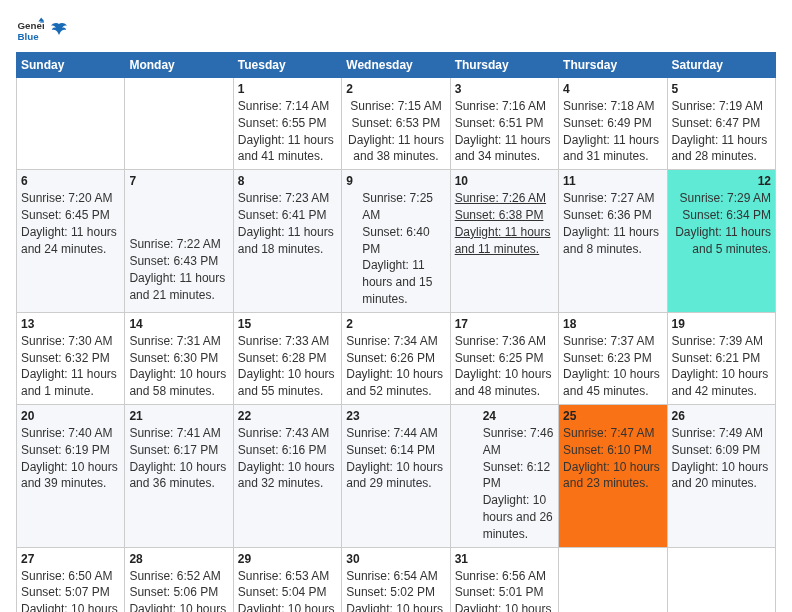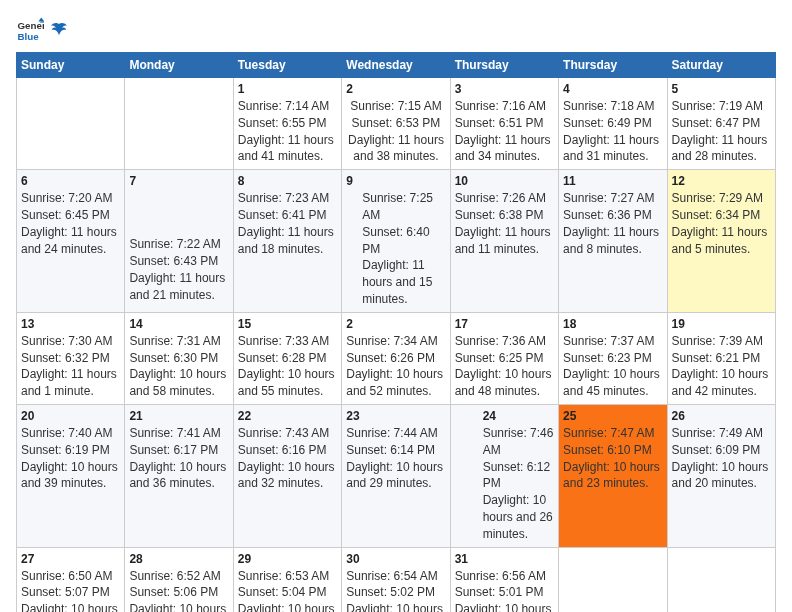--- a/index.html
+++ b/index.html
@@ -162,31 +162,31 @@
 Daylight: 11 hours and 18 minutes.</div>
         </td>
         <td style="background: rgb(245, 247, 250);">
           <div class="day-number">9</div>
           <div class="day-info" style="white-space: pre-line; margin-left: 16px;">Sunrise: 7:25 AM
 Sunset: 6:40 PM
 Daylight: 11 hours and 15 minutes.</div>
         </td>
         <td style="background: rgb(245, 247, 250); margin-left: 38px;">
           <div class="day-number">10</div>
-          <div class="day-info" style="white-space: pre-line;">Sunrise: 7:26 AM
+          <div class="day-info" style="white-space: pre-line; text-decoration: underline;">Sunrise: 7:26 AM
 Sunset: 6:38 PM
 Daylight: 11 hours and 11 minutes.</div>
         </td>
         <td style="background: rgb(245, 247, 250);">
           <div class="day-number">11</div>
           <div class="day-info" style="white-space: pre-line;">Sunrise: 7:27 AM
 Sunset: 6:36 PM
 Daylight: 11 hours and 8 minutes.</div>
         </td>
-        <td style="background: #fef9c3;">
+        <td style="background: #5eead4; text-align: right;">
           <div class="day-number">12</div>
           <div class="day-info" style="white-space: pre-line;">Sunrise: 7:29 AM
 Sunset: 6:34 PM
 Daylight: 11 hours and 5 minutes.</div>
         </td>
       </tr>
       <tr>
         <td>
           <div class="day-number">13</div>
           <div class="day-info" style="white-space: pre-line;">Sunrise: 7:30 AM

